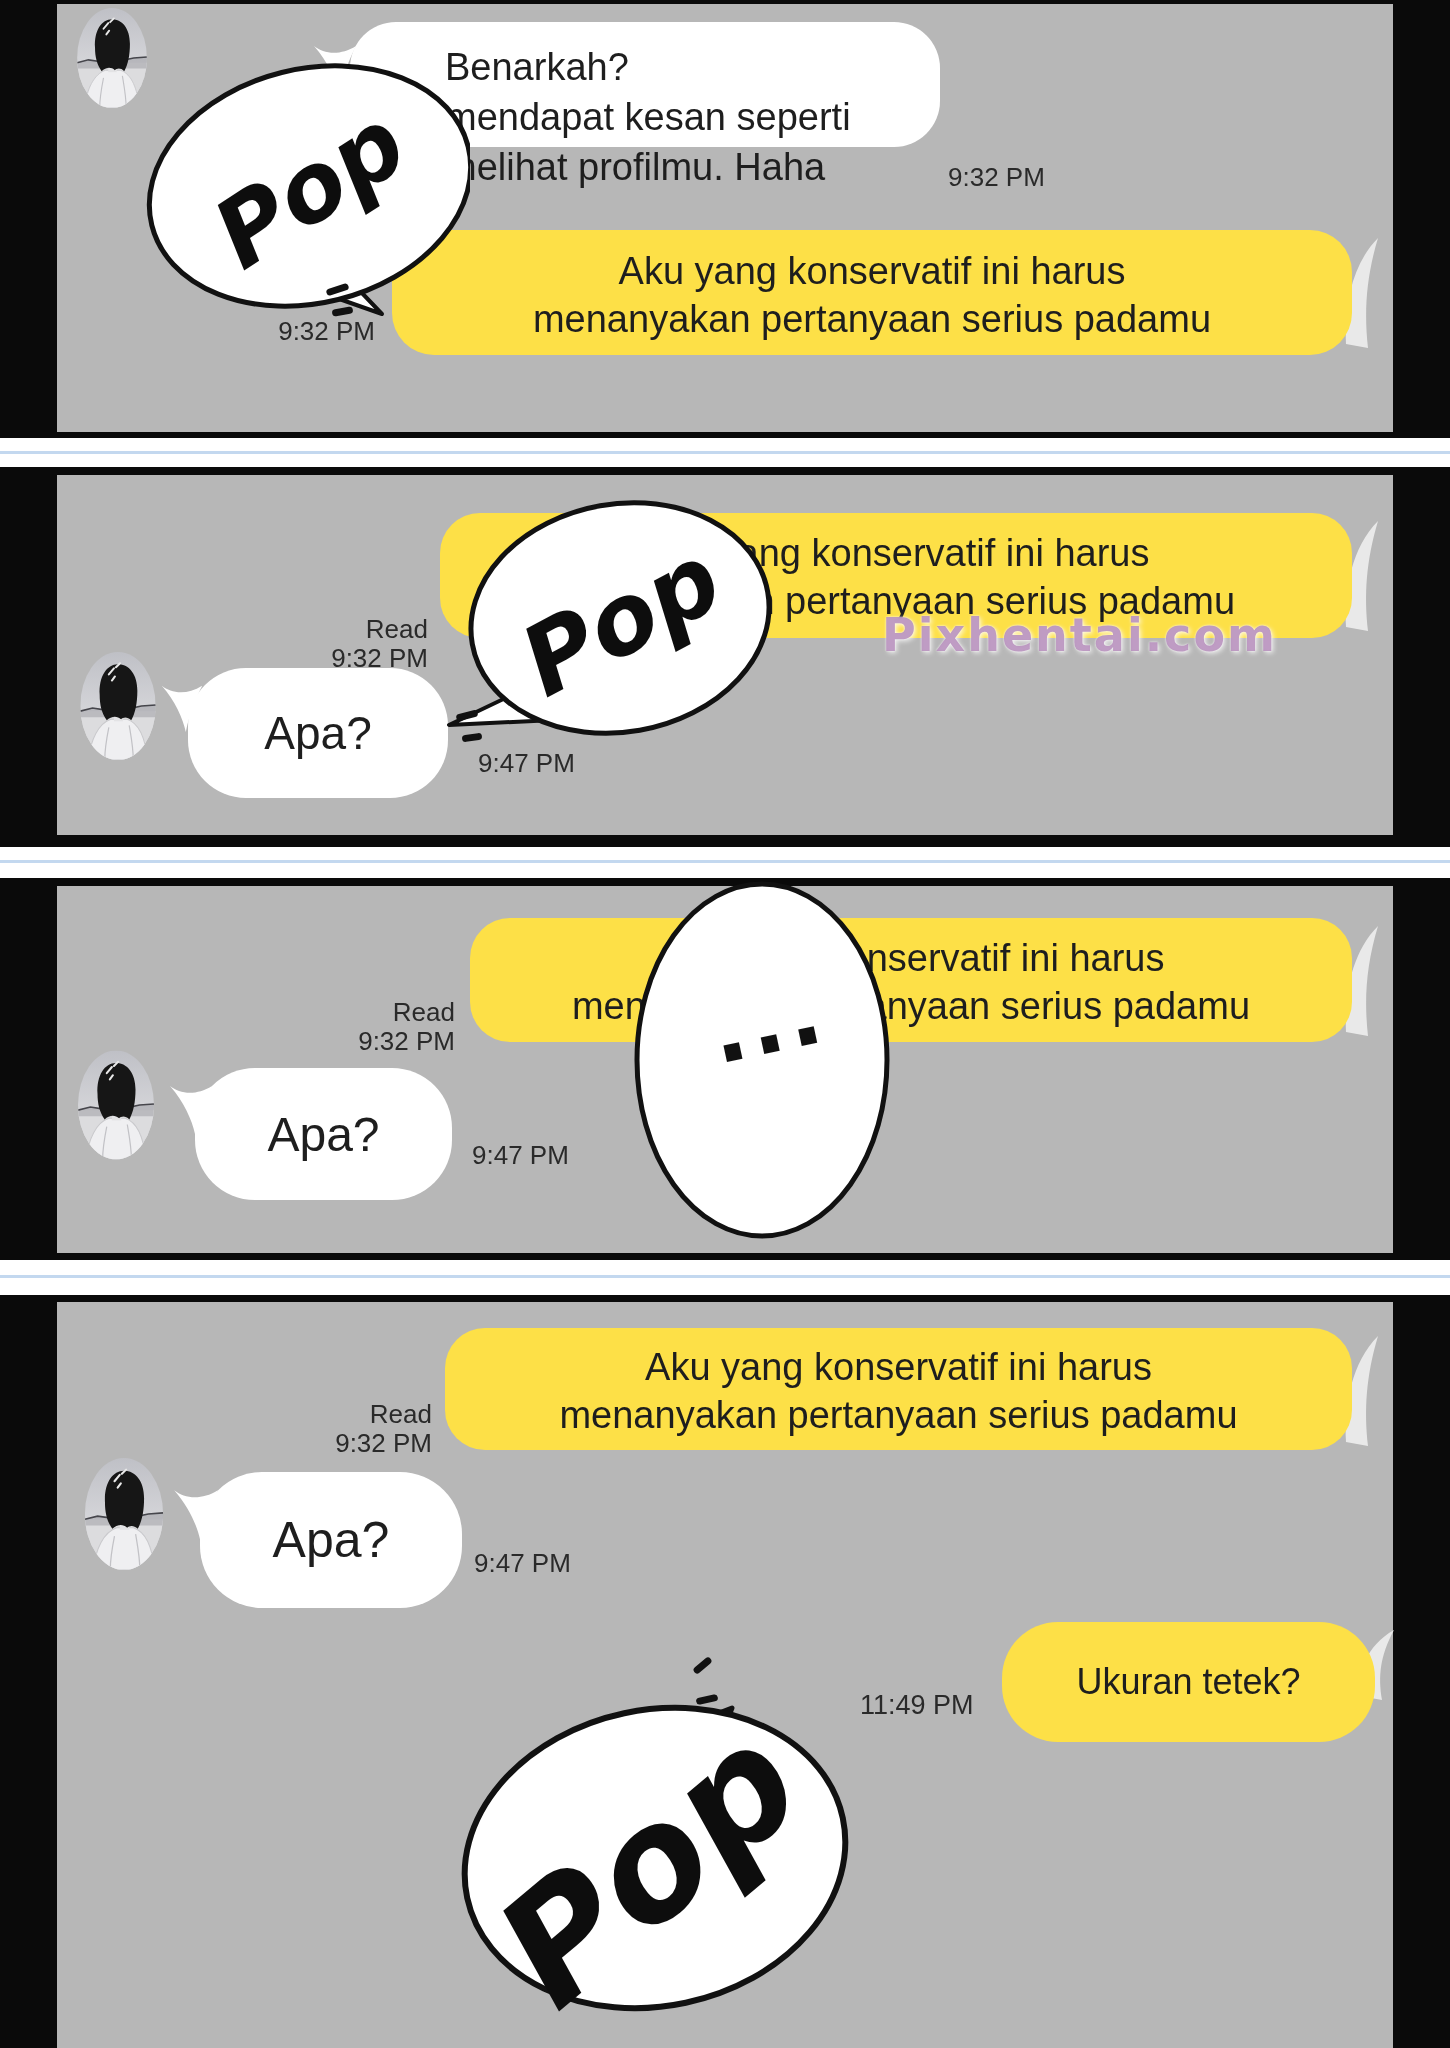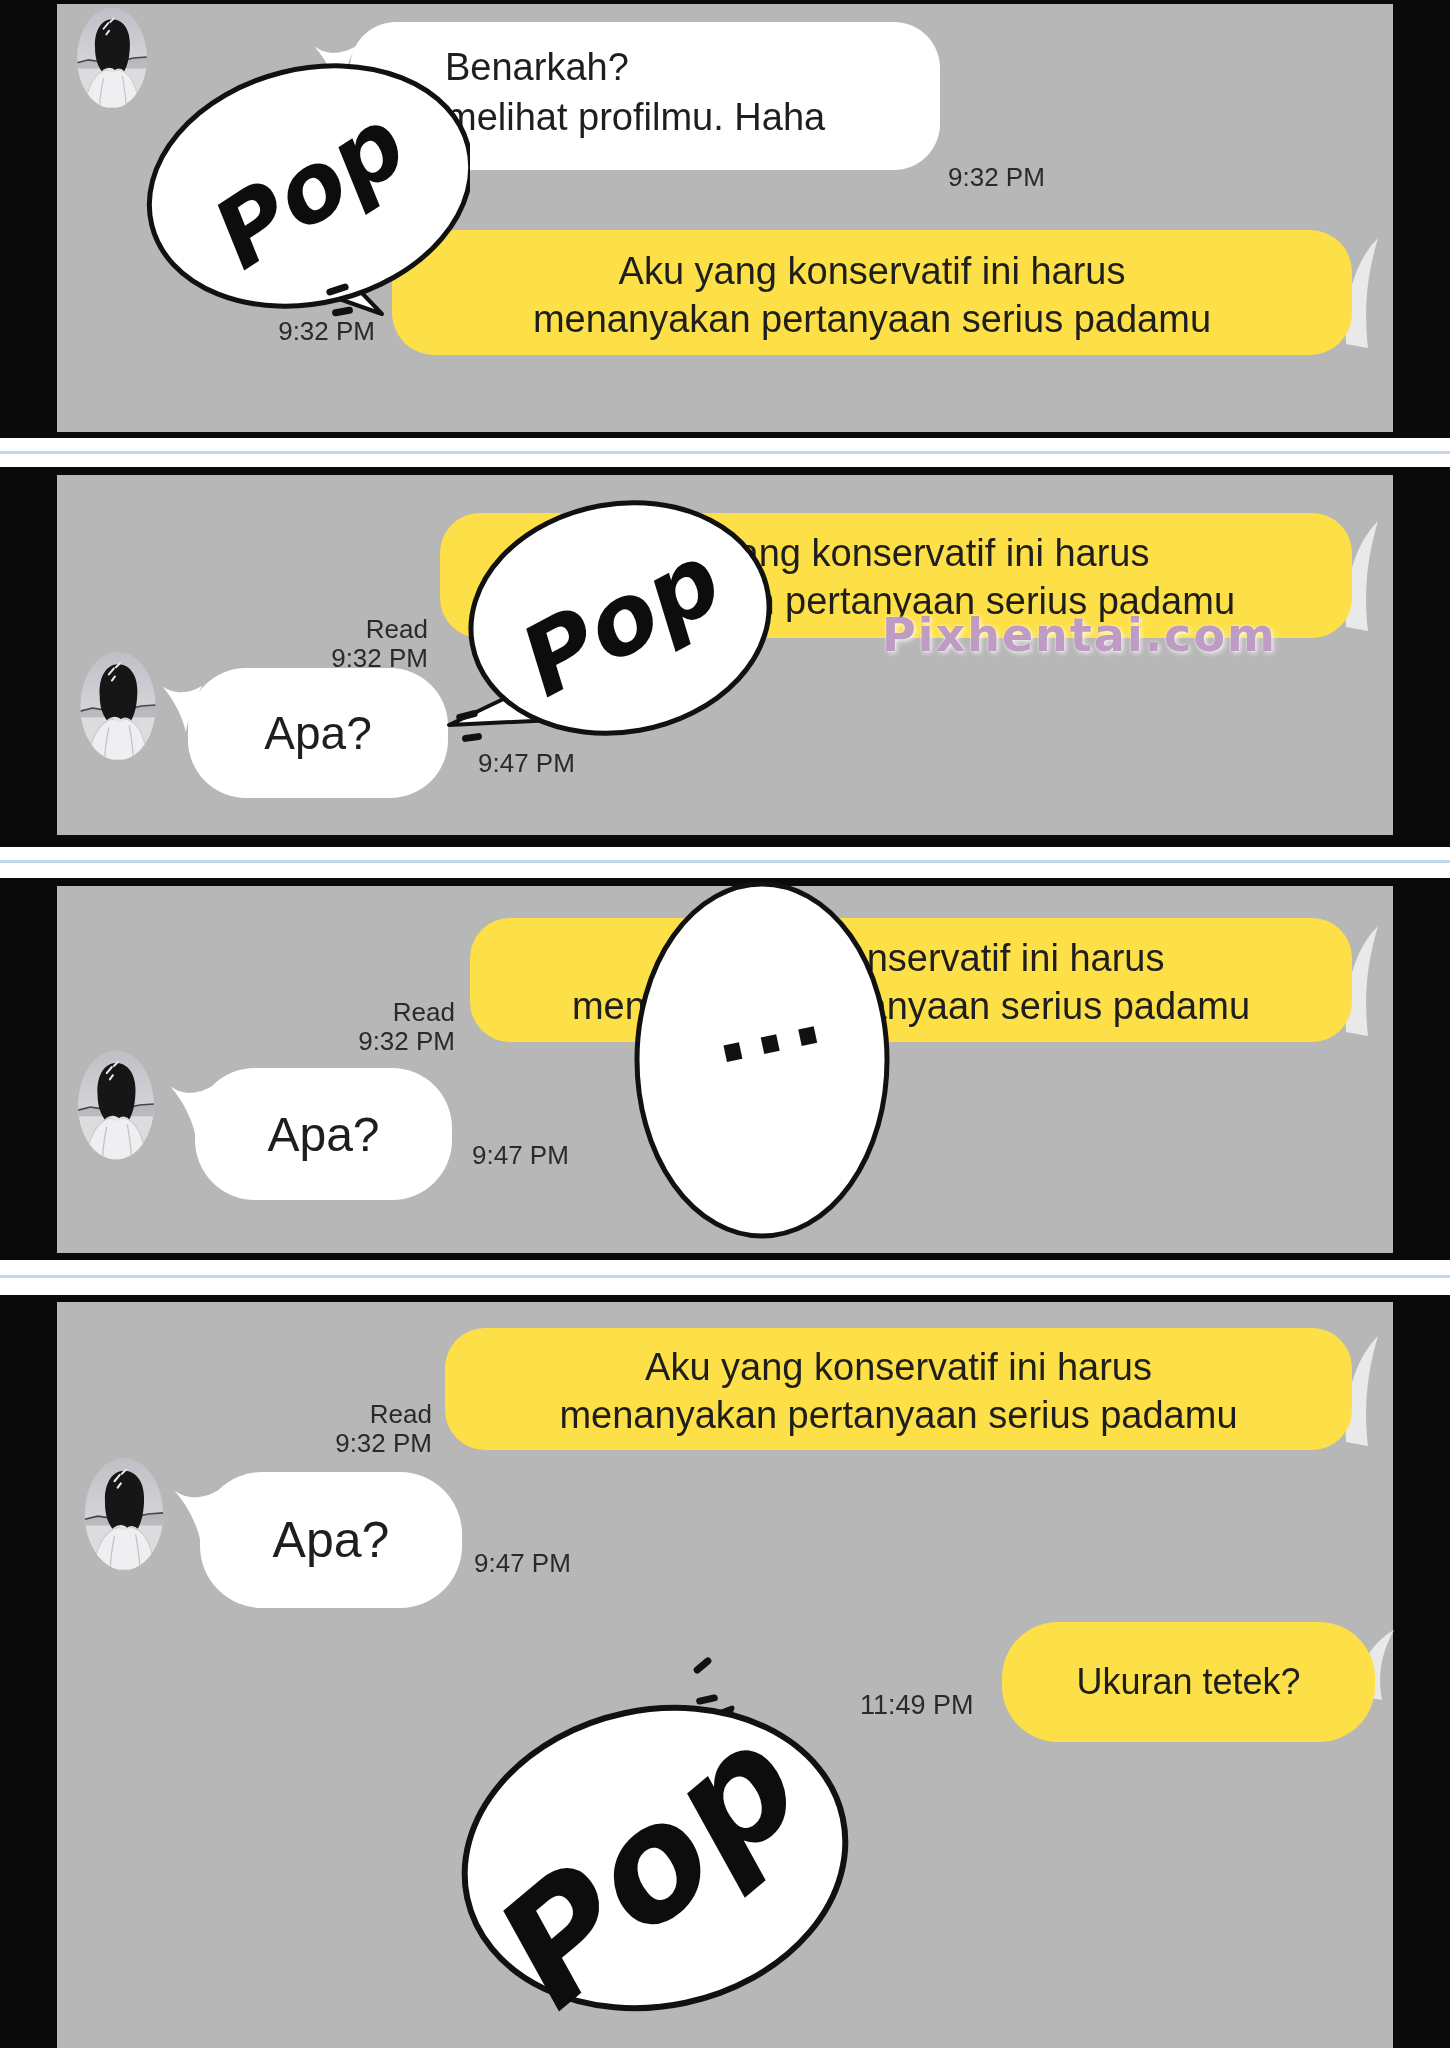--- a/index.html
+++ b/index.html
@@ -66,23 +66,24 @@
       <path d="M48,72 C50,84 52,94 52,106" stroke="#c2c2c6" stroke-width="1.2" fill="none"></path>
       <rect x="33" y="56" width="9" height="12" fill="#e3e3e5"></rect>
       <path d="M19,42 C18,24 26,12 37,12 C48,12 56,22 56,38 C56,50 54,60 50,67 C46,63 42,64 40,66 C36,62 30,63 26,67 C21,60 19,52 19,42 Z" fill="#161616"></path>
       <path d="M28,22 L33,16 M35,15 L39,11 M31,28 L34,24" stroke="#e8e8e8" stroke-width="2" stroke-linecap="round"></path>
     </g>
   </svg>
 
   <svg class="tail" style="left:312px;top:42px;" width="44" height="52" viewBox="0 0 44 52">
     <path d="M44,4 C28,14 12,12 2,4 C16,20 24,38 27,52 C31,32 38,16 44,4 Z" fill="#ffffff"></path>
   </svg>
-  <div class="bubble-in" style="left:350px;top:22px;width:590px;height:148px;border-radius:46px;">
+  <div class="bubble-in" style="left:350px;top:22px;width:590px;height:125px;border-radius:46px;">
     <div class="msg" style="padding:20px 40px 0 95px;font-size:38px;line-height:50px;">
       <span class="line1">Benarkah?</span>
+      <span class="line2">mendapat kesan seperti</span>
       <span class="line3">melihat profilmu. Haha</span>
     </div>
   </div>
   <div class="ts" style="left:948px;top:162px;">9:32 PM</div>
 
   <svg class="tail" style="left:1344px;top:236px;" width="36" height="112" viewBox="0 0 36 112">
     <path d="M2,108 C0,70 8,28 34,2 C22,42 20,76 24,112 Z" fill="#e9e9e9"></path>
   </svg>
   <div class="bubble-out" style="left:392px;top:230px;width:960px;height:125px;border-radius:42px;">
     <div class="msg" style="padding-top:17px;font-size:38px;line-height:48px;text-align:center;">

